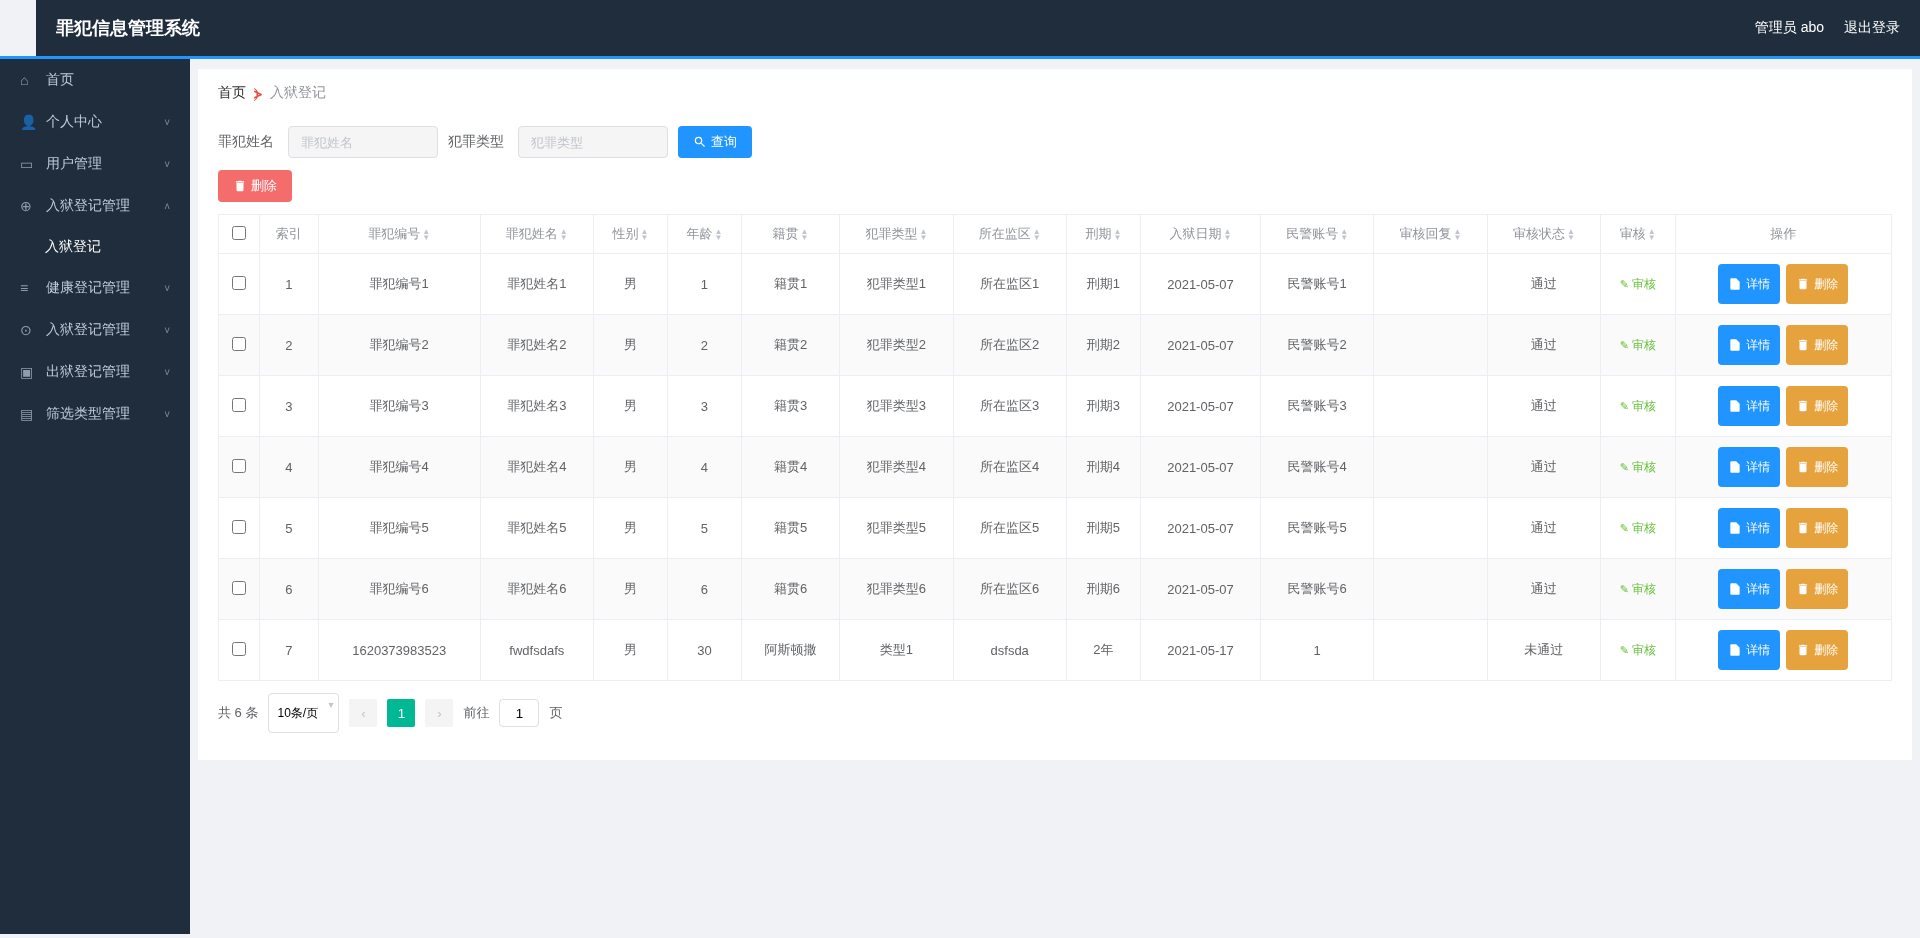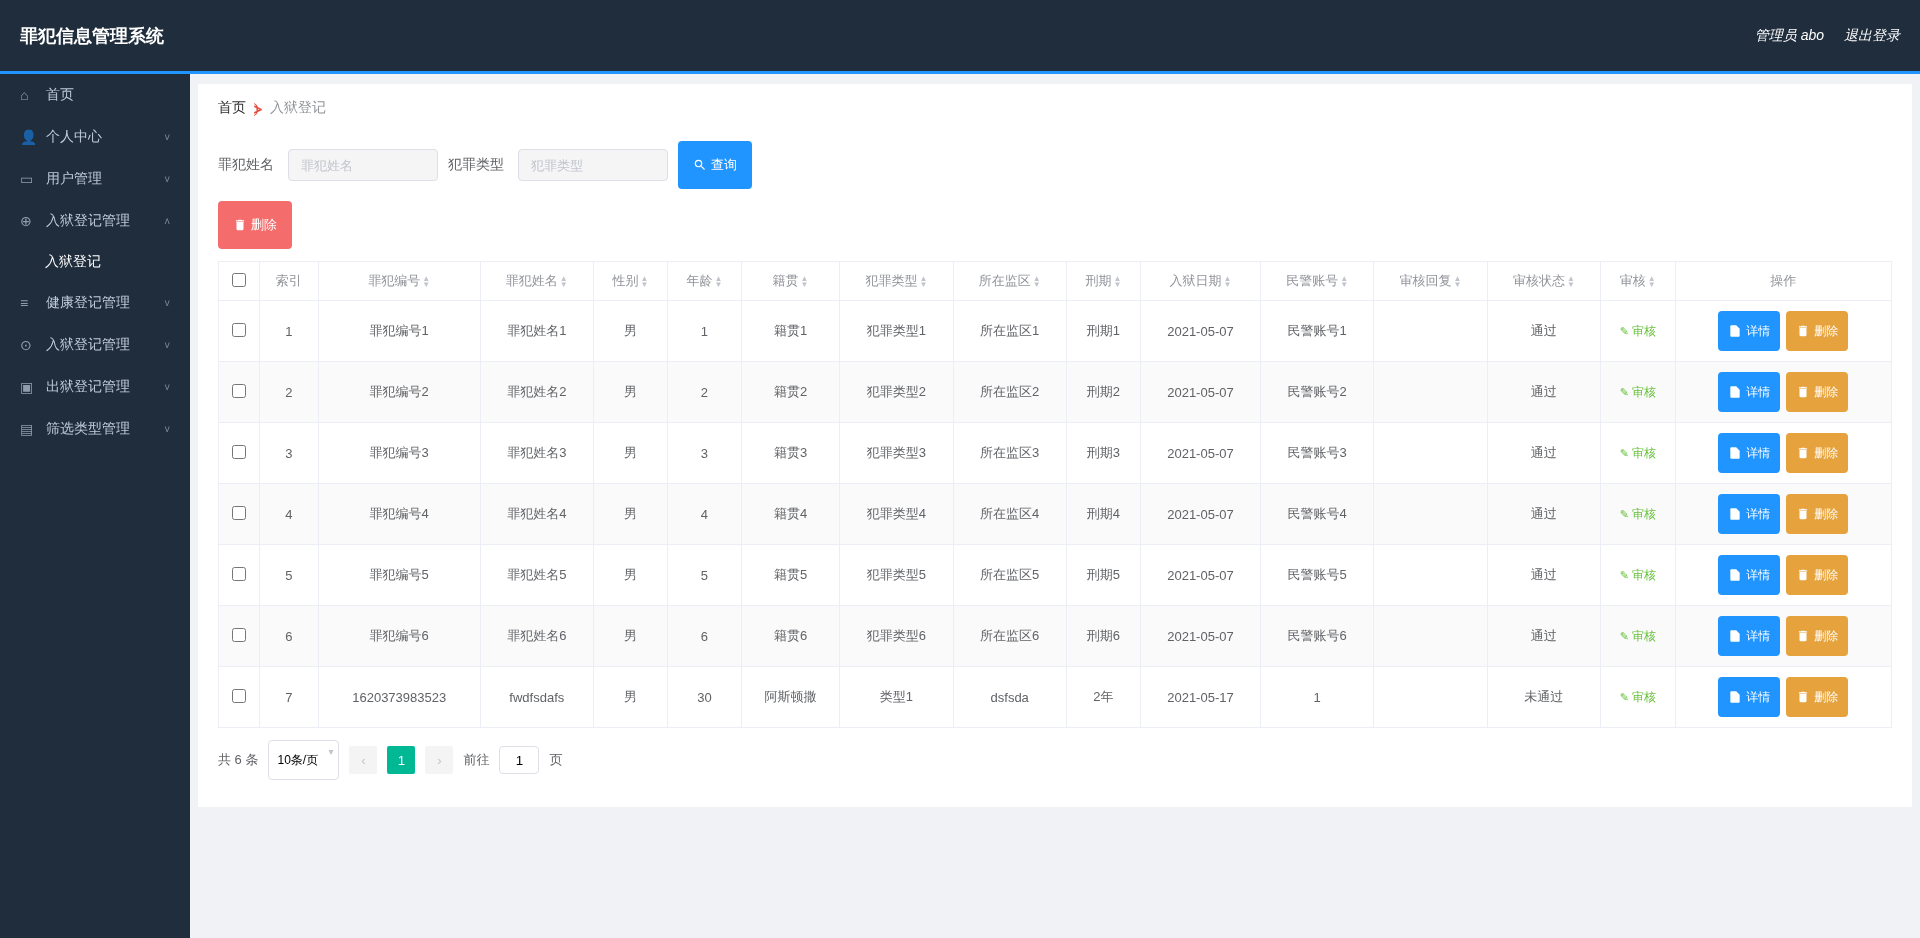--- a/index.html
+++ b/index.html
@@ -1,20 +1,20 @@
 <!DOCTYPE html>
 <html><head>
 <meta charset="utf-8">
 <style>
 * { margin: 0; padding: 0; box-sizing: border-box; }
 body { font-family: "Microsoft YaHei", -apple-system, sans-serif; font-size: 14px; color: #606266; background: #f0f2f5; }
 
-.header { height: 71px; background: #1f2d3d; display: flex; align-items: center; justify-content: space-between; padding: 0 20px; }
+.header { height: 56px; background: #1f2d3d; display: flex; align-items: center; justify-content: space-between; padding: 0 20px; margin-left: 36px; }
 .header-title { color: #fff; font-size: 18px; font-weight: bold; }
-.header-right { display: flex; gap: 20px; font-style: italic; }
+.header-right { display: flex; gap: 20px; }
 .header-link { color: #fff; cursor: pointer; font-size: 14px; }
 
 .accent-bar { height: 3px; background: #2094ff; }
 
 .layout { display: flex; height: calc(100vh - 63px); }
 .sidebar { width: 190px; background: #1f2d3d; color: #bfcbd9; overflow-y: auto; }
 .menu-item { display: flex; align-items: center; padding: 0 20px; height: 42px; cursor: pointer; font-size: 14px; position: relative; }
 .menu-item .icon { width: 16px; margin-right: 10px; opacity: 0.7; }
 .menu-item .arrow { position: absolute; right: 20px; font-size: 10px; opacity: 0.6; }
 .submenu-item { padding-left: 45px; height: 40px; display: flex; align-items: center; cursor: pointer; color: #fff; }
@@ -25,21 +25,21 @@
 
 .breadcrumb { display: flex; align-items: center; gap: 8px; padding: 0 20px 12px; font-size: 14px; }
 .bc-home { color: #303133; }
 .bc-sep { color: #e74c3c; font-weight: bold; }
 .bc-current { color: #909399; }
 
 .search-bar { display: flex; align-items: center; gap: 10px; padding: 12px 20px; flex-wrap: wrap; }
 .search-label { color: #606266; margin-right: 4px; }
 .search-input { height: 32px; border: 1px solid #dcdfe6; border-radius: 4px; padding: 0 12px; background: #f5f5f5; width: 150px; font-size: 13px; }
 .search-input::placeholder { color: #c0c4cc; }
-.btn { display: inline-flex; align-items: center; gap: 4px; height: 48px; padding: 0 15px; border: none; border-radius: 4px; cursor: pointer; font-size: 13px; color: #fff; }
+.btn { display: inline-flex; align-items: center; gap: 4px; height: 32px; padding: 0 15px; border: none; border-radius: 4px; cursor: pointer; font-size: 13px; color: #fff; }
 .btn-primary { background: #2094ff; }
 .btn-danger { background: #f56c6c; }
 .btn-warning { background: #e6a23c; }
 .btn-sm { height: 40px; padding: 0 10px; font-size: 12px; }
 
 .toolbar { padding: 0 20px 12px; }
 
 .table-wrap { padding: 0 20px; }
 table { width: 100%; border-collapse: collapse; }
 th, td { border: 1px solid #ebeef5; padding: 10px 6px; text-align: center; font-size: 13px; }

